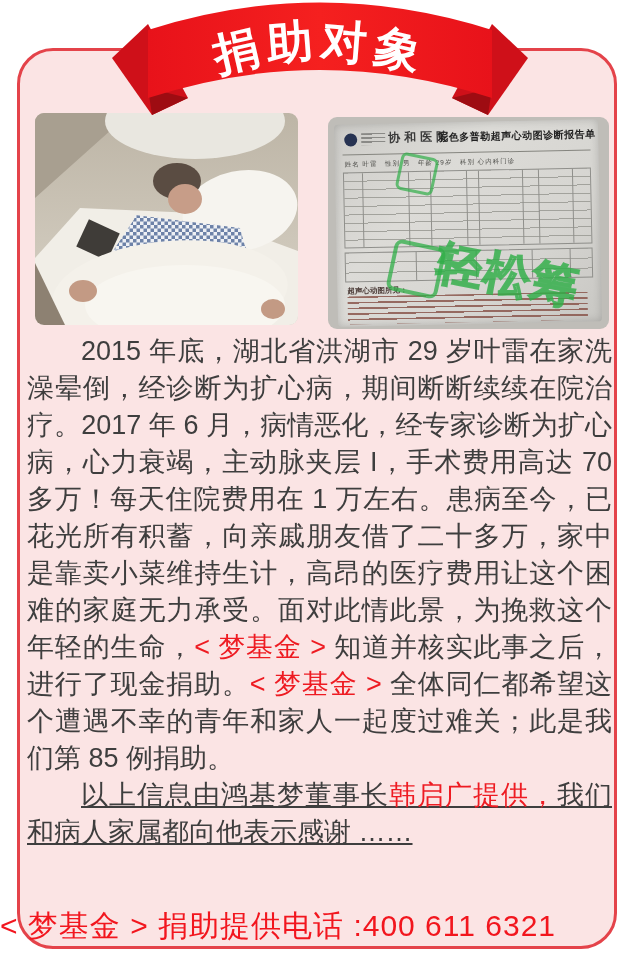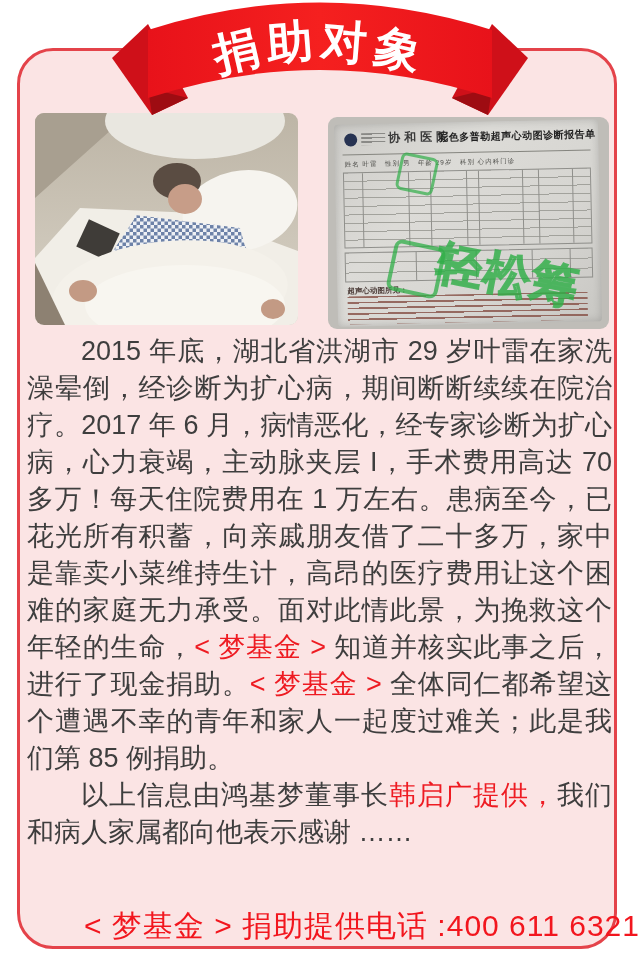--- a/index.html
+++ b/index.html
@@ -48,24 +48,24 @@
   .wm-sq1{position:absolute;left:70px;top:38px;width:32px;height:32px;border-radius:6px;
           border:3px solid rgba(47,174,71,.7);transform:rotate(12deg);z-index:5;}
   .wm-sq2{position:absolute;left:62px;top:126px;width:44px;height:44px;border-radius:8px;
           border:4px solid rgba(47,174,71,.75);transform:rotate(12deg);z-index:5;}
   .wm-text{left:108px;top:128px;font-size:46px;transform:rotate(11deg);letter-spacing:2px;}
 
   
   .article{position:absolute;left:27px;top:333px;width:585px;z-index:2;
            font-size:27px;line-height:37px;color:#3e3e3e;text-align:justify;}
   .article p{margin:0;text-indent:2em;}
-  .p2{margin-top:19px;}
+  .p2{margin-top:19px;text-decoration:underline;}
   .brand{color:#ee1b22;}
   .hl{color:#ee1b22;}
-  .phone-line{position:absolute;left:0;right:0;top:906px;text-align:right;z-index:2;
+  .phone-line{position:absolute;left:0;right:0;top:906px;text-align:left;z-index:2;
               font-size:30px;color:#f2161e;letter-spacing:1px;}
 </style>
 </head>
 <body>
 
 <div class="page">
 
   <div class="card"></div>
 
   <svg class="ribbon" viewBox="0 0 440 120">

